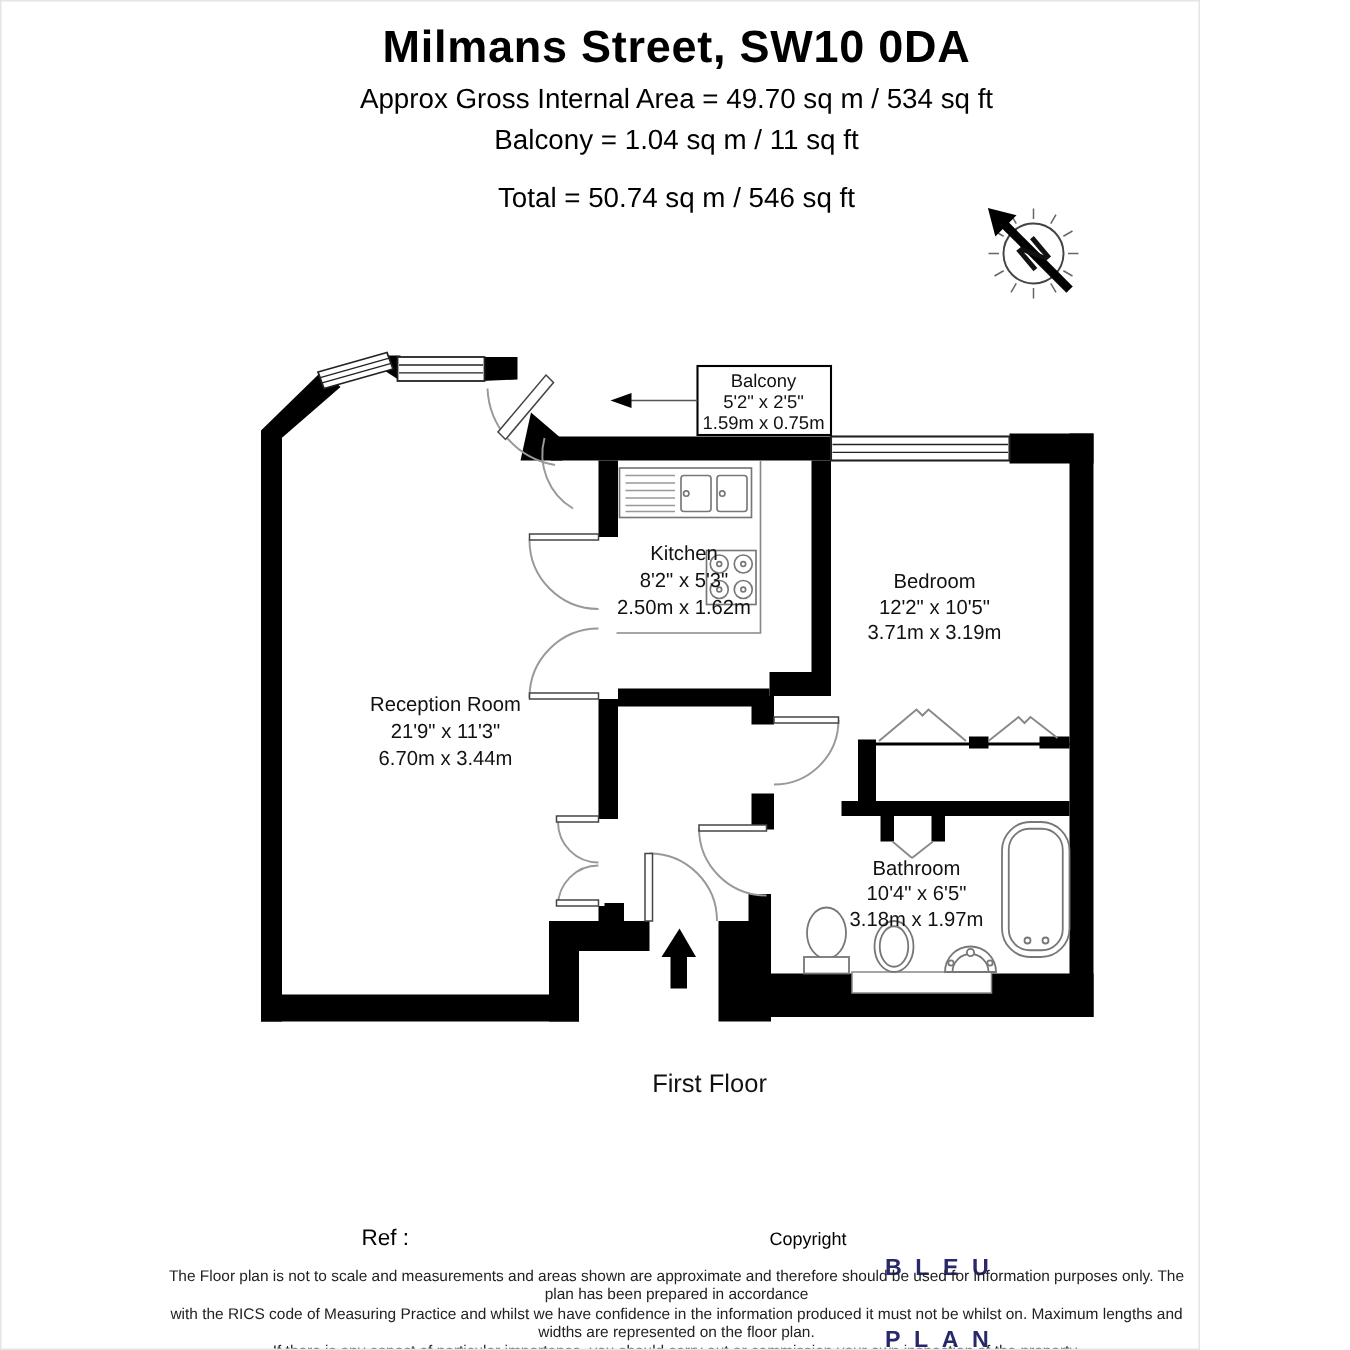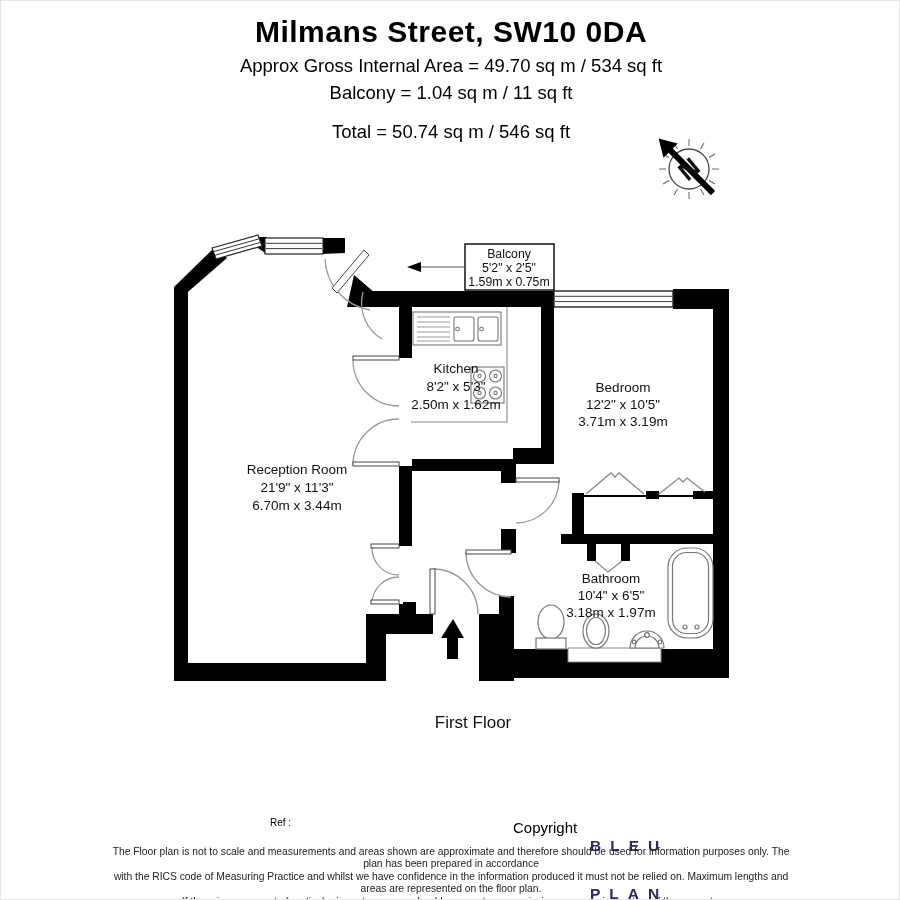--- a/index.html
+++ b/index.html
@@ -1,27 +1,27 @@
 <!DOCTYPE html>
 <html><head>
 <meta charset="utf-8">
 <style>
   html,body{margin:0;padding:0;background:#fff;}
-  #page{position:relative;width:900px;height:900px;background:#fff;border:1px solid #e5e5e5;box-sizing:border-box;
+  #page{position:relative;width:800px;height:900px;background:#fff;border:1px solid #e5e5e5;box-sizing:border-box;
         font-family:"Liberation Sans",sans-serif;color:#000;overflow:hidden;}
   .hdr{position:absolute;left:0;width:900px;text-align:center;}
   #title{top:14px;font-size:30px;font-weight:bold;letter-spacing:0.5px;}
   .subline{font-size:18.5px;font-weight:500;}
   #sub1{top:54px;} #sub2{top:81px;text-align:center;} #sub3{top:120px;}
   svg text{font-family:"Liberation Sans",sans-serif;fill:#111;}
   .roomlbl{font-size:13.5px;}
   .balclbl{font-size:12.3px;}
   .floorlbl{font-size:17px;}
-  #ref{position:absolute;left:269px;top:816px;font-size:10px;}
-  #copyright{position:absolute;left:512px;top:818px;font-size:15px;}
+  #ref{position:absolute;left:240px;top:816px;font-size:15px;}
+  #copyright{position:absolute;left:512px;top:818px;font-size:12px;}
   #logo{position:absolute;left:589px;top:805px;font-size:15.5px;font-weight:bold;letter-spacing:9px;line-height:16px;white-space:pre;}
   #disclaimer{position:absolute;left:110px;top:845px;width:680px;text-align:center;font-size:10.3px;line-height:12.4px;color:#222;}
 </style>
 </head>
 <body>
 
 <div id="page">
 
   <div class="hdr" id="title">Milmans Street, SW10 0DA</div>
   <div class="hdr subline" id="sub1">Approx Gross Internal Area = 49.70 sq m / 534 sq ft</div>
@@ -222,17 +222,17 @@
   </svg>
 
   <div id="ref">Ref :</div>
   <div id="copyright">Copyright</div>
   <div id="logo" style="color: rgb(40, 40, 106);">
     <div>BLEU</div>
     <div>PLAN</div>
   </div>
   <div id="disclaimer">
     <div>The Floor plan is not to scale and measurements and areas shown are approximate and therefore should be used for information purposes only. The plan has been prepared in accordance</div>
-    <div>with the RICS code of Measuring Practice and whilst we have confidence in the information produced it must not be relied on. Maximum lengths and areas are represented on the floor plan.</div>
+    <div>with the RICS code of Measuring Practice and whilst we have confidence in the information produced it must not be whilst on. Maximum lengths and widths are represented on the floor plan.</div>
     <div>If there is any aspect of particular importance, you should carry out or commission your own inspection of the property.</div>
 
   </div>
 </div>
 
 </body></html>

